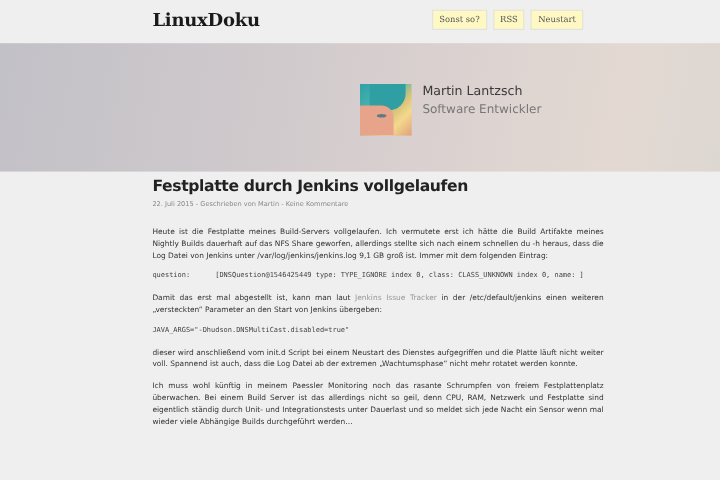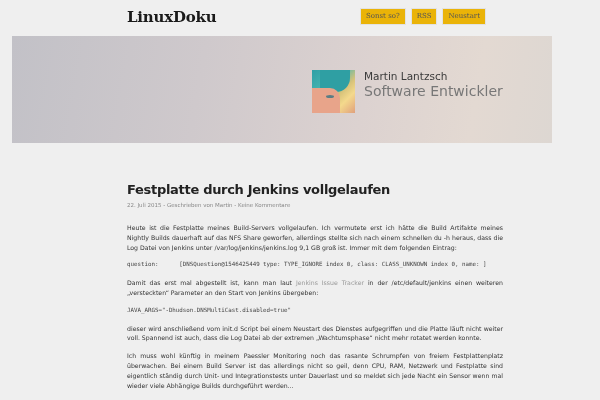--- a/index.html
+++ b/index.html
@@ -2,34 +2,34 @@
 <html><head>
   <meta charset="utf-8">
   <style>
     * { box-sizing: border-box; margin: 0; padding: 0; }
     html, body { width: 600px; height: 400px; overflow: hidden; background: #efefef; }
     body { font-family: "DejaVu Sans", sans-serif; color: #333; position: relative; }
 
     .topbar { position: absolute; left: 0; top: 0; width: 600px; height: 52px; background: #efefef; }
     .logo { position: absolute; left: 127px; top: 8px; font-family: "DejaVu Serif", serif; font-weight: bold; font-size: 15px; color: #1a1a1a; letter-spacing: -0.2px; }
     .nav { position: absolute; top: 8px; right: 0; display: flex; gap: 5px; left: 360px; }
-    .nav-btn { background: #eab308; border: 1px solid #e2e2e2; font-family: "DejaVu Serif", serif; font-size: 7px; color: #555; height: 17px; line-height: 15px; padding: 0 5px; cursor: pointer; }
+    .nav-btn { background: #fef9c3; border: 1px solid #e2e2e2; font-family: "DejaVu Serif", serif; font-size: 7px; color: #555; height: 17px; line-height: 15px; padding: 0 5px; cursor: pointer; }
 
-    .hero { position: absolute; left: 12px; top: 36px; width: 540px; height: 107px;
+    .hero { position: absolute; left: 0; top: 36px; width: 600px; height: 107px;
       background: linear-gradient(100deg, #c2c1c7 0%, #cfc9cc 35%, #dcd2d0 65%, #e3d9d2 85%, #ddd7d2 100%); }
     .avatar { position: absolute; left: 300px; top: 34px; width: 43px; height: 43px; overflow: hidden;
       background: linear-gradient(135deg, #2fa0a6 0%, #48b5b0 35%, #d8c37a 60%, #f4d98c 75%, #e0a07c 100%); }
     .avatar .face { position: absolute; left: 0; top: 18px; width: 28px; height: 25px; background: #e8a48a; border-radius: 0 10px 0 0; }
     .avatar .hair { position: absolute; left: 8px; top: 0; width: 30px; height: 22px; background: #2f9fa3; border-radius: 0 0 14px 4px; }
     .avatar .eye { position: absolute; left: 14px; top: 25px; width: 8px; height: 3px; background: #5a7d84; border-radius: 50%; }
     .profile { position: absolute; left: 352px; top: 33px; font-family: "DejaVu Sans", sans-serif; }
     .profile .name { font-size: 10.5px; color: #3a3a3a; line-height: 15px; }
-    .profile .role, .profile .handle { font-size: 14px; color: #777; line-height: 15px; }
+    .profile .role, .profile .handle { font-size: 10px; color: #777; line-height: 15px; }
 
-    .content { position: absolute; left: 127px; top: 182px; width: 376px; }
+    .content { position: absolute; left: 127px; top: 148px; width: 376px; }
     .title { font-family: "DejaVu Sans", sans-serif; font-weight: bold; font-size: 13px; color: #222; letter-spacing: -0.3px; }
     .meta { font-size: 5.5px; color: #888; margin-top: 5px; }
     .body { margin-top: 15px; font-size: 6.2px; line-height: 9.8px; color: #333; text-align: justify; }
     .body p { margin-bottom: 8px; }
     .code { font-family: "DejaVu Sans Mono", monospace; font-size: 5.8px; color: #444; margin-bottom: 8px; white-space: pre; }
     .link { color: #999; text-decoration: none; }
   </style>
 </head>
 <body>
 

